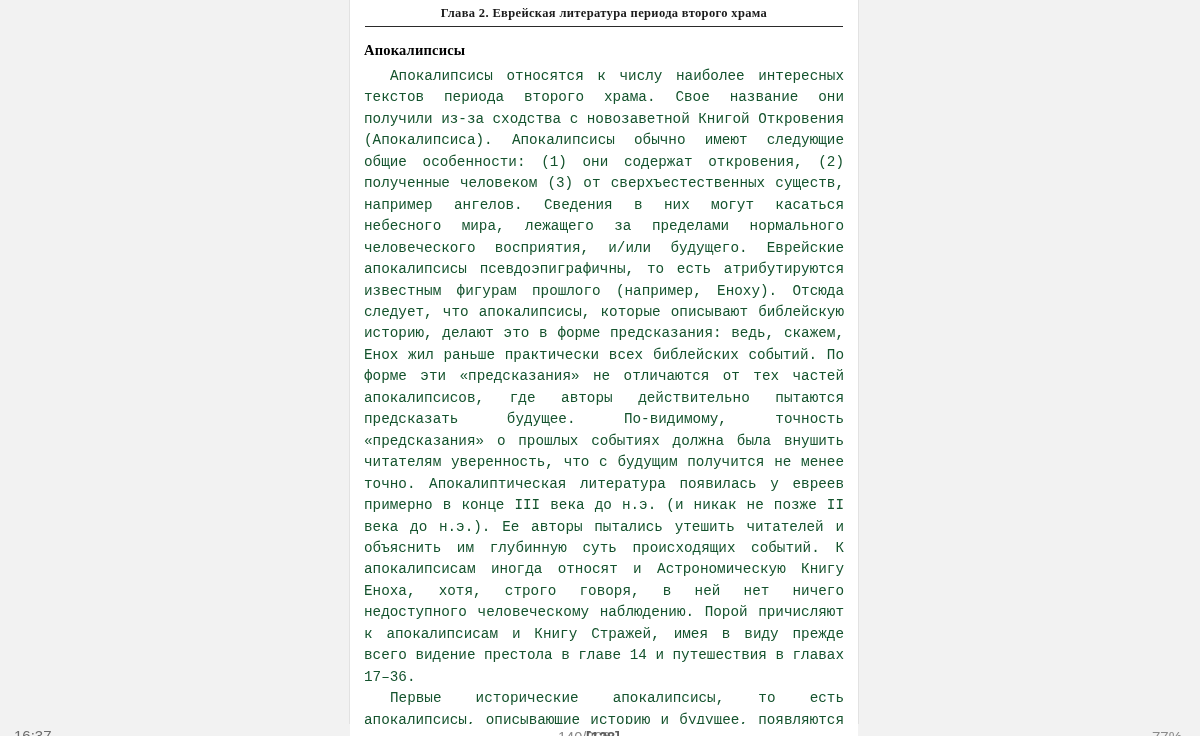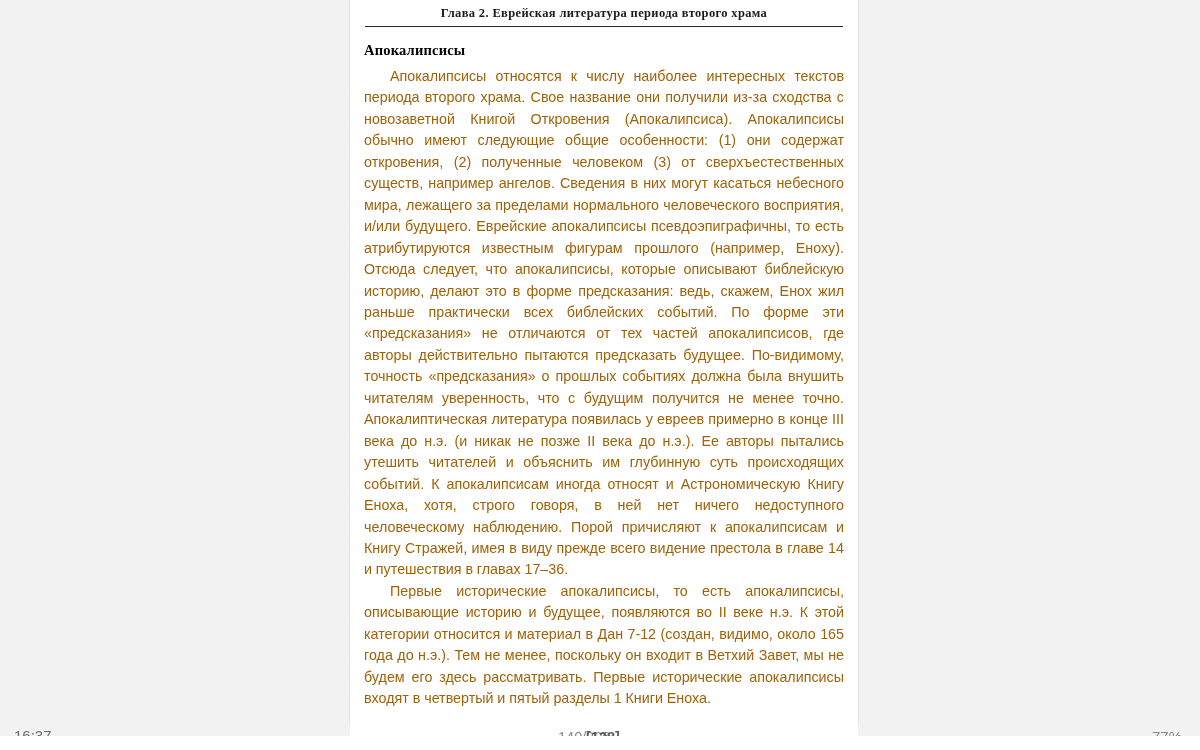--- a/index.html
+++ b/index.html
@@ -77,24 +77,24 @@
     font-family: "Liberation Serif", serif;
     font-size: 14.5px;
     font-weight: 700;
     color: #000000;
     margin-top: 15px;
     margin-bottom: 7px;
     letter-spacing: 0.2px;
   }
 
   .body-par {
-    font-family: Liberation Sans, sans-serif;
+    font-family: Liberation Mono, monospace;
     font-size: 14.3px;
     line-height: 21.45px;
-    color: #a16207;
+    color: #14532d;
     text-align: justify;
     text-indent: 26px;
     hyphens: manual;
     word-spacing: -0.1px;
   }
 
   
   #status-bar {
     position: absolute;
     left: 0;

